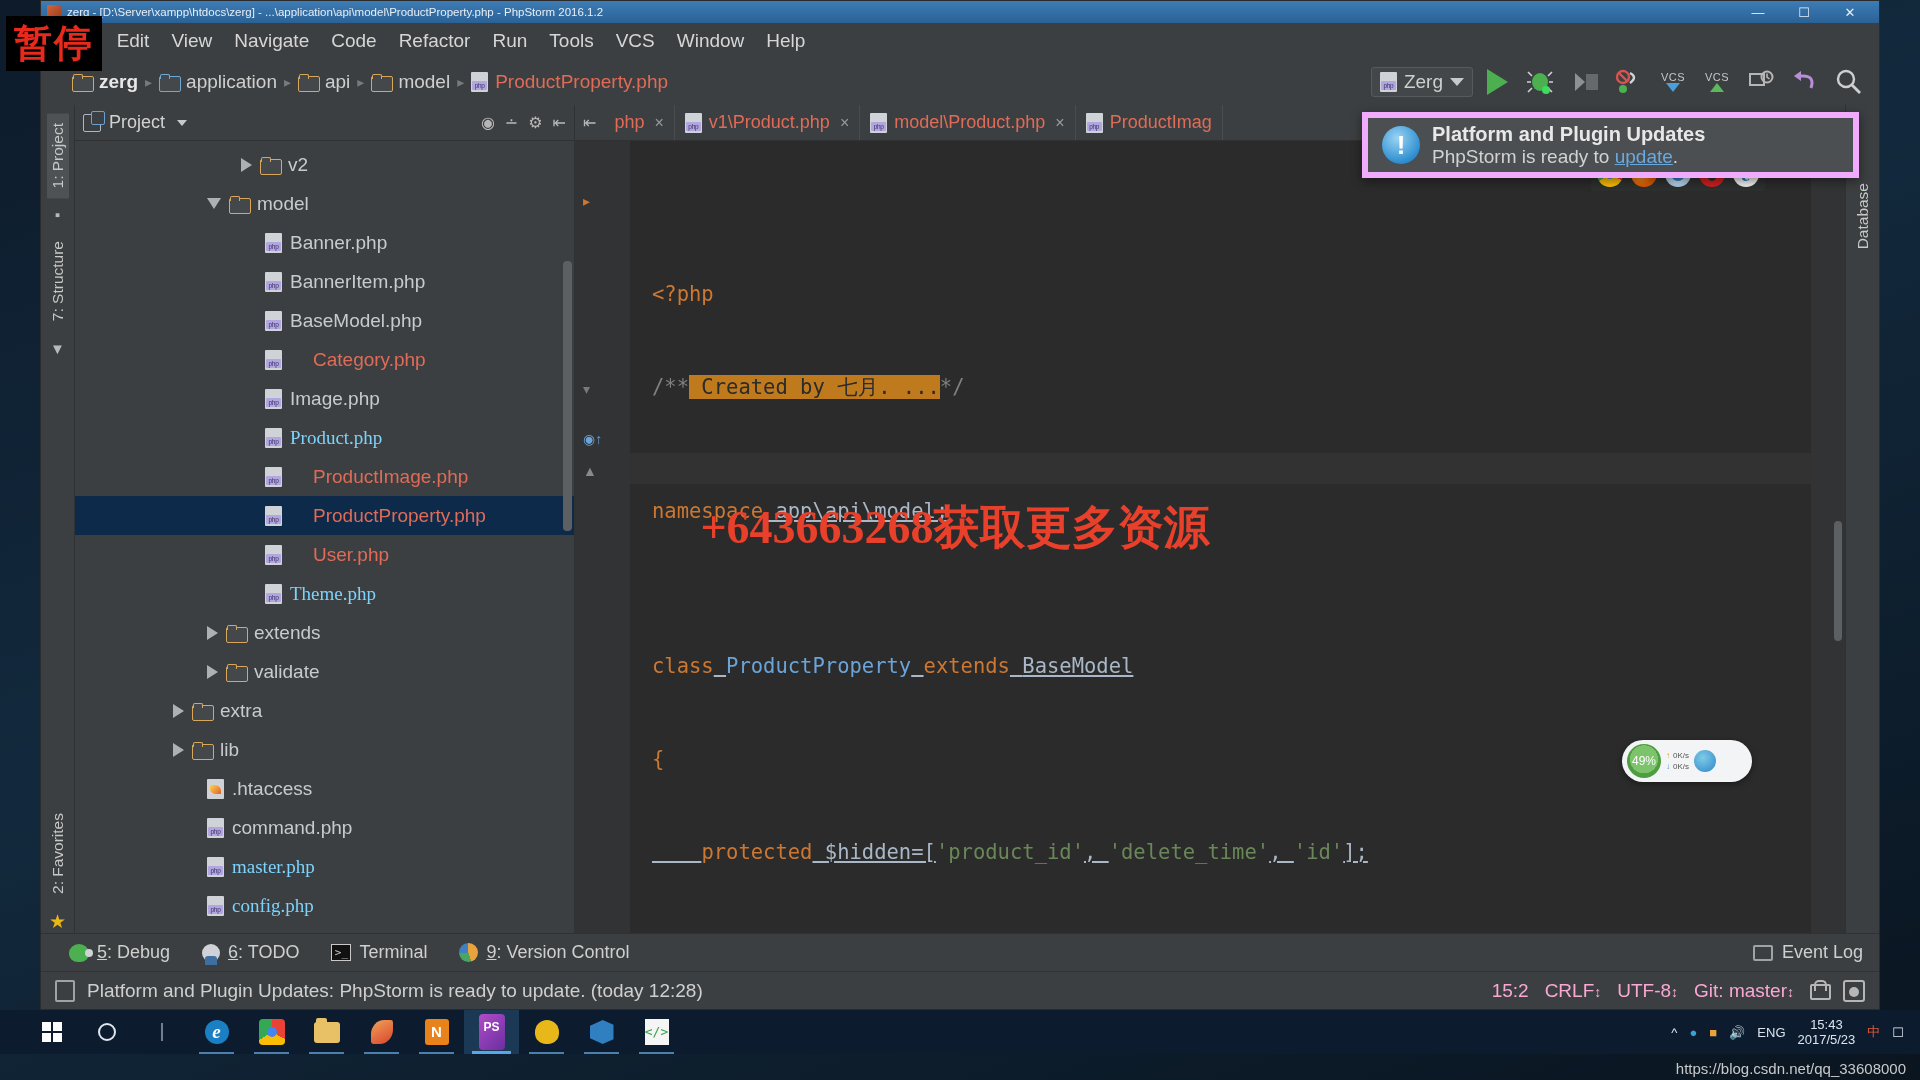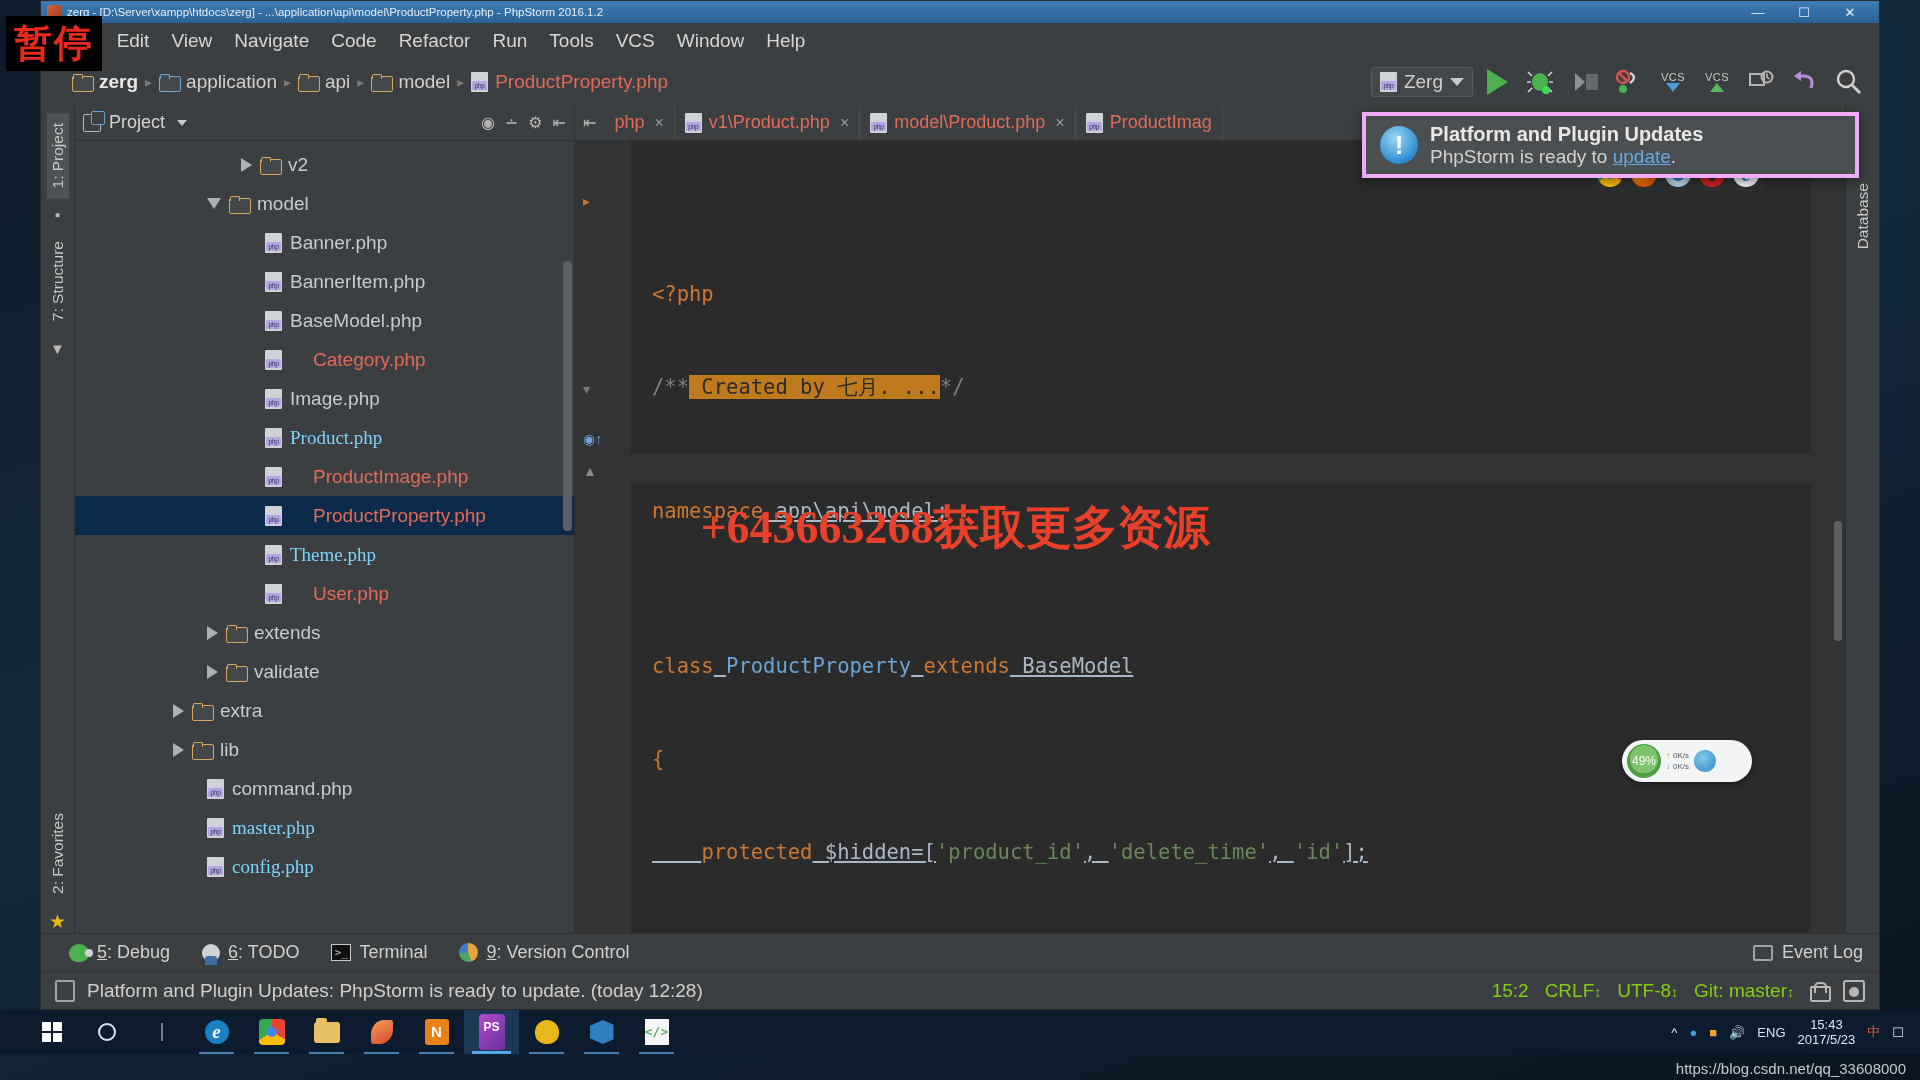--- a/index.html
+++ b/index.html
@@ -168,21 +168,21 @@
     color:#fff; font-size:12px; display:flex; align-items:center; justify-content:center;
     font-family:"Liberation Sans",sans-serif;}
   .perf .nets{ display:flex;flex-direction:column;font-size:8px;color:#555;line-height:11px;}
   .perf .netrow{display:flex;gap:3px;align-items:center;}
   .perf .up{color:#e0a020;} .perf .dn{color:#3a8fd0;}
   .perf .globe{width:22px;height:22px;border-radius:50%;
     background:radial-gradient(circle at 40% 35%,#7ecbe8,#2e86c9);}
 
   
   .balloon{ position:absolute; left:1362px; top:112px; width:497px; height:66px;
-    background:#4b4f51; border:4px solid #f0abfc; display:flex; align-items:center; gap:12px;
+    background:#4b4f51; border:6px solid #f0abfc; display:flex; align-items:center; gap:12px;
     padding:0 14px; box-shadow:0 3px 10px rgba(0,0,0,.45);}
   .balloon .bico2{ width:38px;height:38px;border-radius:50%;
     background:radial-gradient(circle at 40% 32%,#9ad4f5,#2f8fd0 70%,#1d6fae);
     position:relative; flex:0 0 38px;}
   .balloon .bico2:after{content:"!";position:absolute;inset:0;color:#fff;font-size:26px;
     font-weight:bold;text-align:center;line-height:38px;}
   .balloon .btxt{ display:flex;flex-direction:column;}
   .balloon .b1{ color:#e8e8e8; font-size:20px; font-weight:bold; }
   .balloon .b2{ color:#d2d2d2; font-size:19px; }
   .balloon .b2 a{ color:#6aa9e0; text-decoration:underline; }
@@ -204,21 +204,21 @@
     color:#c9c9c9;font-size:11px;line-height:15px;text-align:center;font-family:"DejaVu Sans Mono",monospace;}
   .vc-ico{width:19px;height:19px;border-radius:50%;
     background:conic-gradient(#e8a33d 0 45%, #4aa564 0 75%, #3f7fc1 0 100%);}
   .evt-ico{width:20px;height:16px;border:2px solid #9fa3a5;border-radius:2px;}
 
   
   .statusbar{ height:38px; background:#3c3f41; display:flex; align-items:center;
     padding:0 14px; gap:12px; flex:0 0 38px; border-top:1px solid #313334;}
   .sb-left{ display:flex;align-items:center;gap:12px; color:#cfcfcf; font-size:19px;}
   .sb-book{width:20px;height:22px;border:2px solid #9fa3a5;border-radius:2px;}
-  .sb-right{ margin-left:auto; display:flex;align-items:flex-end;gap:16px;color:#84cc16;font-size:19px;}
+  .sb-right{ margin-left:auto; display:flex;align-items:flex-start;gap:16px;color:#f9a8d4;font-size:19px;}
   .sb-right .spin{ font-size:14px; }
   .lock-ico{width:17px;height:20px;position:relative;}
   .lock-ico:before{content:"";position:absolute;bottom:0;left:0;width:17px;height:12px;
     border:2px solid #b6b6b6;border-radius:2px;}
   .lock-ico:after{content:"";position:absolute;top:0;left:4px;width:9px;height:9px;
     border:2px solid #b6b6b6;border-bottom:none;border-radius:5px 5px 0 0;}
   .insp-ico{width:22px;height:22px;border:2px solid #b6b6b6;border-radius:3px;position:relative;}
   .insp-ico:after{content:"";position:absolute;left:4px;top:5px;width:10px;height:10px;
     border-radius:50%;background:#b6b6b6;}
 
@@ -451,45 +451,49 @@
           <div class="trow" style="padding-left:190px">
             <span class="php-ico"></span>
             <span class="tlabel red">ProductImage.php</span>
           </div>
           <div class="trow sel" style="padding-left:190px">
             <span class="php-ico"></span>
             <span class="tlabel red">ProductProperty.php</span>
           </div>
           <div class="trow" style="padding-left:190px">
             <span class="php-ico"></span>
+            <span class="tlabel red">User.php</span>
+          </div>
+          <div class="trow" style="padding-left:190px">
+            <span class="php-ico"></span>
             <span class="tlabel blue">Theme.php</span>
-          </div>
-          <div class="trow" style="padding-left:190px">
-            <span class="php-ico"></span>
-            <span class="tlabel red">User.php</span>
           </div>
           <div class="trow" style="padding-left:132px">
             <span class="twist"></span>
             <span class="folder-ico"></span>
             <span class="tlabel">extends</span>
           </div>
           <div class="trow" style="padding-left:132px">
             <span class="twist"></span>
             <span class="folder-ico"></span>
             <span class="tlabel">validate</span>
           </div>
           <div class="trow" style="padding-left:98px">
             <span class="twist"></span>
             <span class="folder-ico"></span>
             <span class="tlabel">extra</span>
           </div>
           <div class="trow" style="padding-left:98px">
             <span class="twist"></span>
             <span class="folder-ico"></span>
             <span class="tlabel">lib</span>
+          </div>
+          <div class="trow" style="padding-left:132px">
+            <span class="ht-ico"></span>
+            <span class="tlabel">.htaccess</span>
           </div>
           <div class="trow" style="padding-left:132px">
             <span class="php-ico"></span>
             <span class="tlabel">command.php</span>
           </div>
           <div class="trow" style="padding-left:132px">
             <span class="php-ico"></span>
             <span class="tlabel blue">master.php</span>
           </div>
           <div class="trow" style="padding-left:132px">

